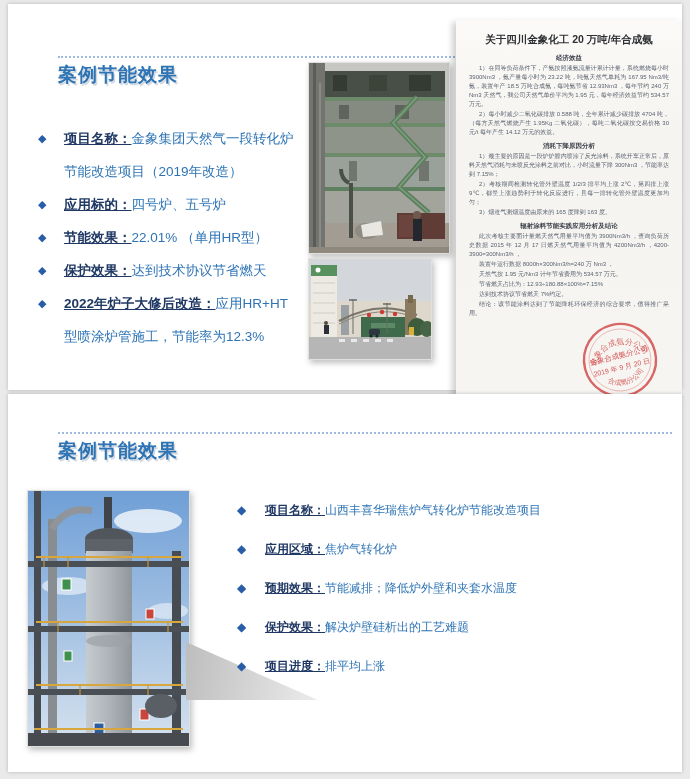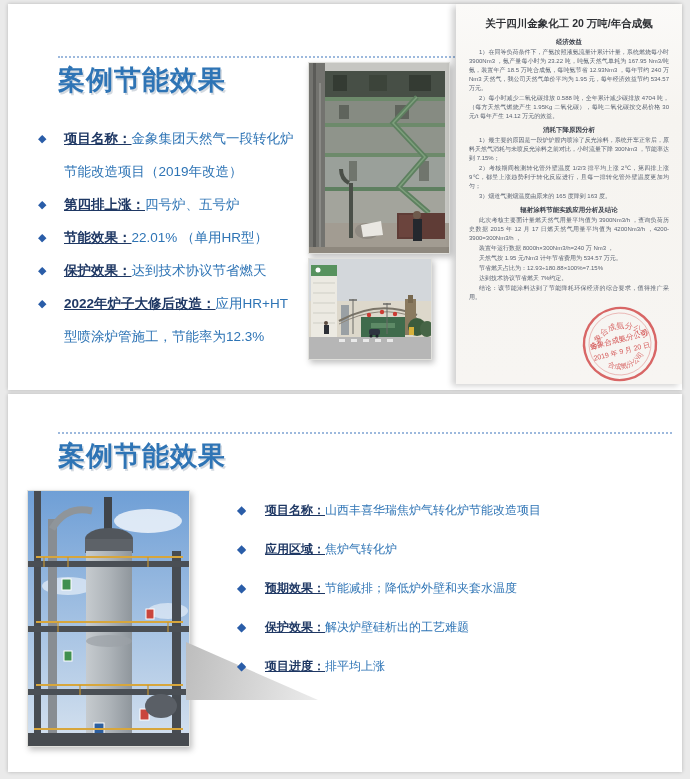--- a/index.html
+++ b/index.html
@@ -12,21 +12,21 @@
   .slide{
     position:absolute;left:8px;width:674px;background:#ffffff;
     box-shadow:0 0 4px rgba(0,0,0,.22);
   }
   #slide1{top:4px;height:386px;}
   #slide2{top:394px;height:378px;}
 
   .dotted-rule{position:absolute;height:0;border-top:2px dotted #9db9dd;}
   .slide-title{
     position:absolute;left:50px;
-    font-size:27px;font-weight:bold;color:#2e74b5;letter-spacing:1px;
+    font-size:19px;font-weight:bold;color:#2e74b5;letter-spacing:1px;
     text-shadow:1.5px 1.5px 0 rgba(130,145,165,.35);
     white-space:nowrap;
   }
 
   
   .bullet-list{position:absolute;}
   .bullet-row{display:flex;align-items:flex-start;}
   .bullet-glyph{flex:0 0 26px;color:#2a5da8;font-size:11px;line-height:33px;}
   .bullet-text{color:#2e74b5;}
   .bullet-label{font-weight:bold;color:#1f3864;text-decoration:underline;}
@@ -40,21 +40,21 @@
   .photo{position:absolute;border:1px solid #e0e0dc;box-shadow:2px 3px 6px rgba(0,0,0,.25);overflow:hidden;background:#cfcfcc;}
   .photo svg{display:block;}
   .photo-shadow{
     position:absolute;left:178px;top:248px;width:132px;height:58px;
     background:linear-gradient(100deg,#bdbdbd 0%,#d9d9d9 60%,#ececec 100%);
     clip-path:polygon(0 0,100% 100%,0 100%);
   }
 
   
   .doc{
-    position:absolute;right:0;top:0;width:226px;height:380px;
+    position:absolute;right:0;top:16px;width:226px;height:380px;
     background:linear-gradient(180deg,#fbfaf8 0%,#f6f4f0 30%,#f7f5f2 100%);
     box-shadow:-4px 2px 6px rgba(0,0,0,.18);
   }
   .doc-title{margin:12px 10px 6px 10px;text-align:center;
     font-size:10.5px;font-weight:bold;color:#2d2f33;line-height:15px;}
   .doc-body{margin:4px 13px 0 13px;font-size:6px;line-height:9px;color:#5a6270;text-align:justify;}
   .doc-h{font-weight:bold;text-align:center;color:#3a3f4a;font-size:6.5px;margin:4px 0 2px 0;}
   .doc-p{text-indent:10px;margin:0 0 1px 0;}
   .stamp{position:absolute;right:14px;bottom:-2px;width:96px;height:84px;transform:rotate(-14deg);opacity:.88;}
 </style>
@@ -65,21 +65,21 @@
   <div class="dotted-rule" style="left:50px;top:52px;width:400px;"></div>
   <div class="slide-title" style="top:58px;">案例节能效果</div>
 
   <div class="bullet-list" style="left:30px;top:118px;width:270px;">
     <div class="bullet-row">
       <span class="bullet-glyph">◆</span>
       <span class="bullet-text"><b class="bullet-label">项目名称：</b><span>金象集团天然气一段转化炉节能改造项目（2019年改造）</span></span>
     </div>
     <div class="bullet-row">
       <span class="bullet-glyph">◆</span>
-      <span class="bullet-text"><b class="bullet-label">第四排上涨：</b><span>四号炉、五号炉</span></span>
+      <span class="bullet-text"><b class="bullet-label">应用标的：</b><span>四号炉、五号炉</span></span>
     </div>
     <div class="bullet-row">
       <span class="bullet-glyph">◆</span>
       <span class="bullet-text"><b class="bullet-label">节能效果：</b><span>22.01% （单用HR型）</span></span>
     </div>
     <div class="bullet-row">
       <span class="bullet-glyph">◆</span>
       <span class="bullet-text"><b class="bullet-label">保护效果：</b><span>达到技术协议节省燃天</span></span>
     </div>
     <div class="bullet-row">

